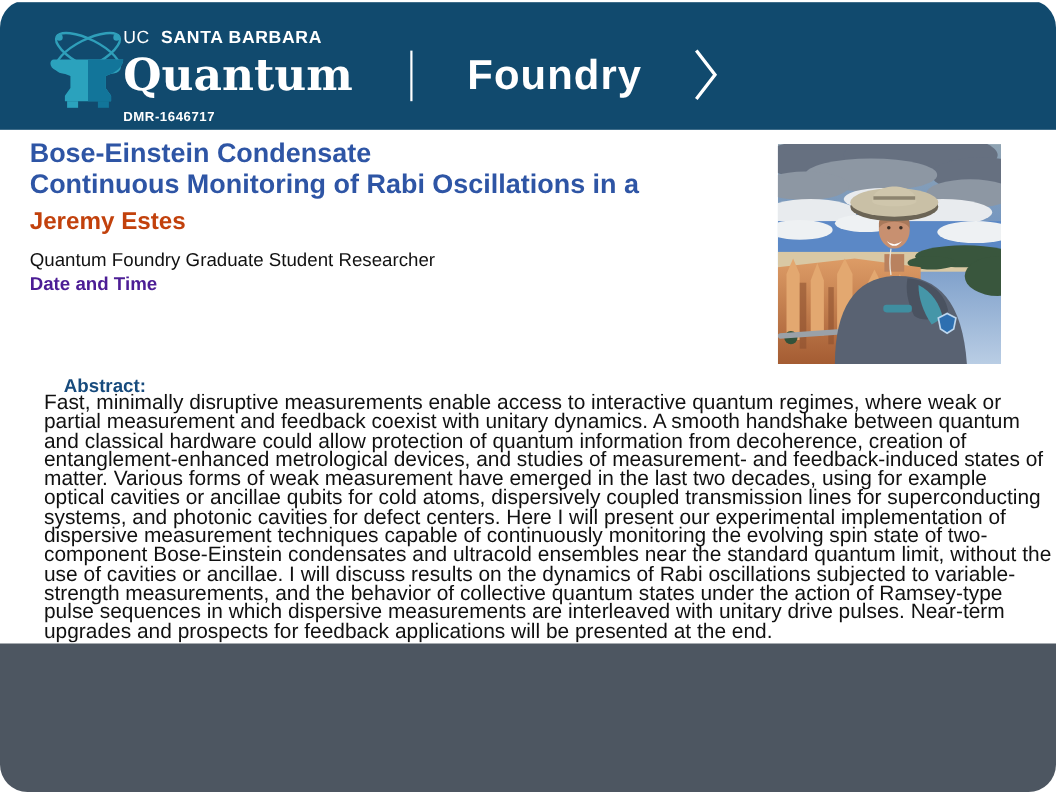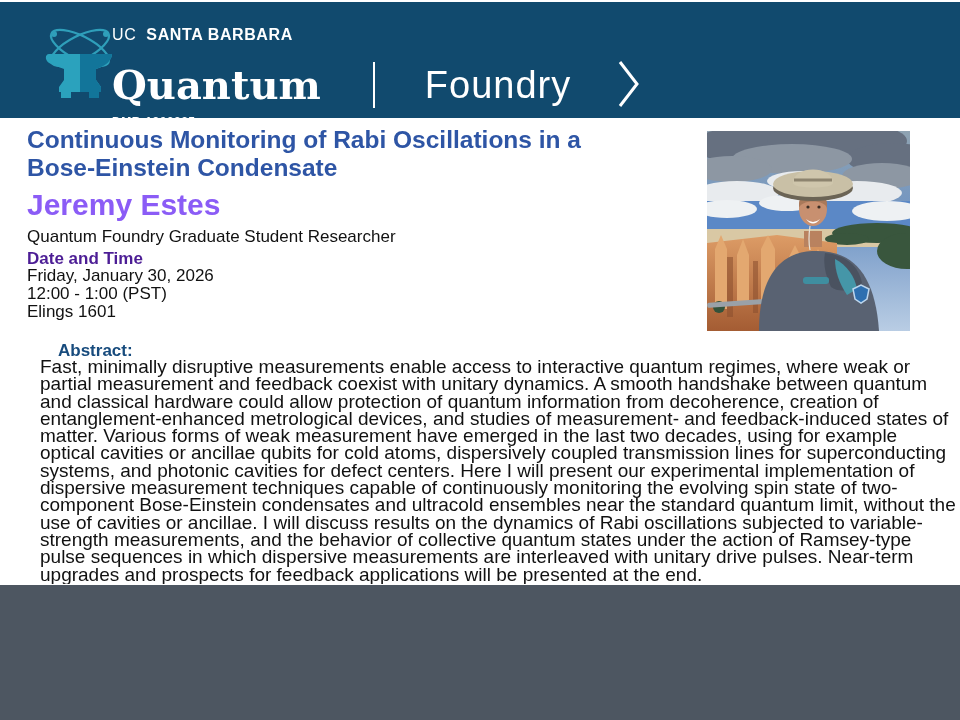--- a/index.html
+++ b/index.html
@@ -1,36 +1,36 @@
 <!DOCTYPE html>
 <html><head>
 <meta charset="utf-8">
 <style>
   html,body{margin:0;padding:0;background:#fff;}
   .page{position:relative;width:960px;height:720px;background:#ffffff;
-        font-family:"Liberation Sans",sans-serif;overflow:hidden;}
+        font-family:"Liberation Sans",sans-serif;overflow:hidden;border-radius:25px;}
 
   
   .banner{position:absolute;left:0;top:2px;width:960px;height:116px;background:#114a6e;}
   .anvil-icon{position:absolute;left:44px;top:12px;}
   .logo-text{position:absolute;left:112px;top:24px;color:#ffffff;}
   .univ-line{font-size:16px;letter-spacing:.6px;white-space:nowrap;}
   .univ-line .uc{font-weight:400;}
   .univ-line .ucsb{font-weight:700;margin-left:5px;}
-  .brand-line{display:flex;align-items:center;margin-top:18px;height:46px;gap:41px;}
+  .brand-line{display:flex;align-items:center;margin-top:2px;height:46px;gap:41px;}
   .brand-quantum{font-family:"DejaVu Serif",serif;font-weight:700;font-size:40px;line-height:40px;}
   .brand-bar{width:2px;height:46px;background:#ffffff;margin:0 9px 0 11px;}
-  .brand-foundry{font-weight:400;font-size:38px;line-height:40px;letter-spacing:1px;}
+  .brand-foundry{font-weight:700;font-size:38px;line-height:40px;letter-spacing:1px;}
   .brand-chevron{margin-left:6px;margin-top:2px;}
   .award-line{font-size:12px;font-weight:700;letter-spacing:.5px;margin-top:7px;}
 
   
   .title{position:absolute;left:27px;top:126px;width:700px;color:#2e55a5;
          font-weight:700;font-size:24.5px;line-height:28px;}
-  .speaker{position:absolute;left:27px;top:188px;color:#8b5cf6;font-weight:700;font-size:30px;}
+  .speaker{position:absolute;left:27px;top:188px;color:#c2410c;font-weight:700;font-size:22px;}
   .role{position:absolute;left:27px;top:215px;color:#111;font-size:17px;margin-top:12px;}
   .dt-head{position:absolute;left:27px;top:249px;color:#4c1d95;font-weight:700;font-size:17px;}
   .dt-lines{position:absolute;left:27px;top:267px;color:#111;font-size:17px;line-height:17.8px;}
   .abs-head{position:absolute;left:27px;top:341px;color:#174b7d;font-weight:700;font-size:17px;margin-left:31px;}
   .abs-text{position:absolute;left:40px;top:358px;width:916px;height:226px;overflow:hidden;
             color:#111;font-size:19px;line-height:17.3px;}
 
   
   .photo{position:absolute;left:707px;top:131px;width:203px;height:200px;overflow:hidden;}
 
@@ -68,37 +68,32 @@
       <div class="brand-line">
         <span class="brand-quantum">Quantum</span>
         <span class="brand-bar"></span>
         <span class="brand-foundry">Foundry</span>
         <span class="brand-chevron">
           <svg width="22" height="48" viewBox="0 0 22 48">
               <polyline points="2,2 19,24 2,46" fill="none" stroke="#ffffff" stroke-width="3"></polyline>
             </svg>
         </span>
       </div>
-      <div class="award-line">DMR-1906325</div>
+      <div class="award-line">DMR-1646717</div>
     </div>
   </header>
 
   <div class="title">
+    <div>Bose-Einstein Condensate</div>
     <div>Continuous Monitoring of Rabi Oscillations in a</div>
-    <div>Bose-Einstein Condensate</div>
   </div>
   <div class="speaker">Jeremy Estes</div>
   <div class="role">Quantum Foundry Graduate Student Researcher</div>
 
   <div class="dt-head">Date and Time</div>
-  <div class="dt-lines">
-    <div>Friday, January 30, 2026</div>
-    <div>12:00 - 1:00 (PST)</div>
-    <div>Elings 1601</div>
-  </div>
 
   <div class="abs-head">Abstract:</div>
   <div class="abs-text">Fast, minimally disruptive measurements enable access to interactive quantum regimes, where weak or partial measurement and feedback coexist with unitary dynamics. A smooth handshake between quantum and classical hardware could allow protection of quantum information from decoherence, creation of entanglement-enhanced metrological devices, and studies of measurement- and feedback-induced states of matter. Various forms of weak measurement have emerged in the last two decades, using for example optical cavities or ancillae qubits for cold atoms, dispersively coupled transmission lines for superconducting systems, and photonic cavities for defect centers. Here I will present our experimental implementation of dispersive measurement techniques capable of continuously monitoring the evolving spin state of two-component Bose-Einstein condensates and ultracold ensembles near the standard quantum limit, without the use of cavities or ancillae. I will discuss results on the dynamics of Rabi oscillations subjected to variable-strength measurements, and the behavior of collective quantum states under the action of Ramsey-type pulse sequences in which dispersive measurements are interleaved with unitary drive pulses. Near-term upgrades and prospects for feedback applications will be presented at the end.</div>
 
   <div class="photo">
     <svg width="203" height="200" viewBox="0 0 203 200">
       <defs>
         <linearGradient id="sky" x1="0" y1="0" x2="0" y2="1">
           <stop offset="0" stop-color="#8fa3b2"></stop>
             <stop offset=".45" stop-color="#6f94c4"></stop>

